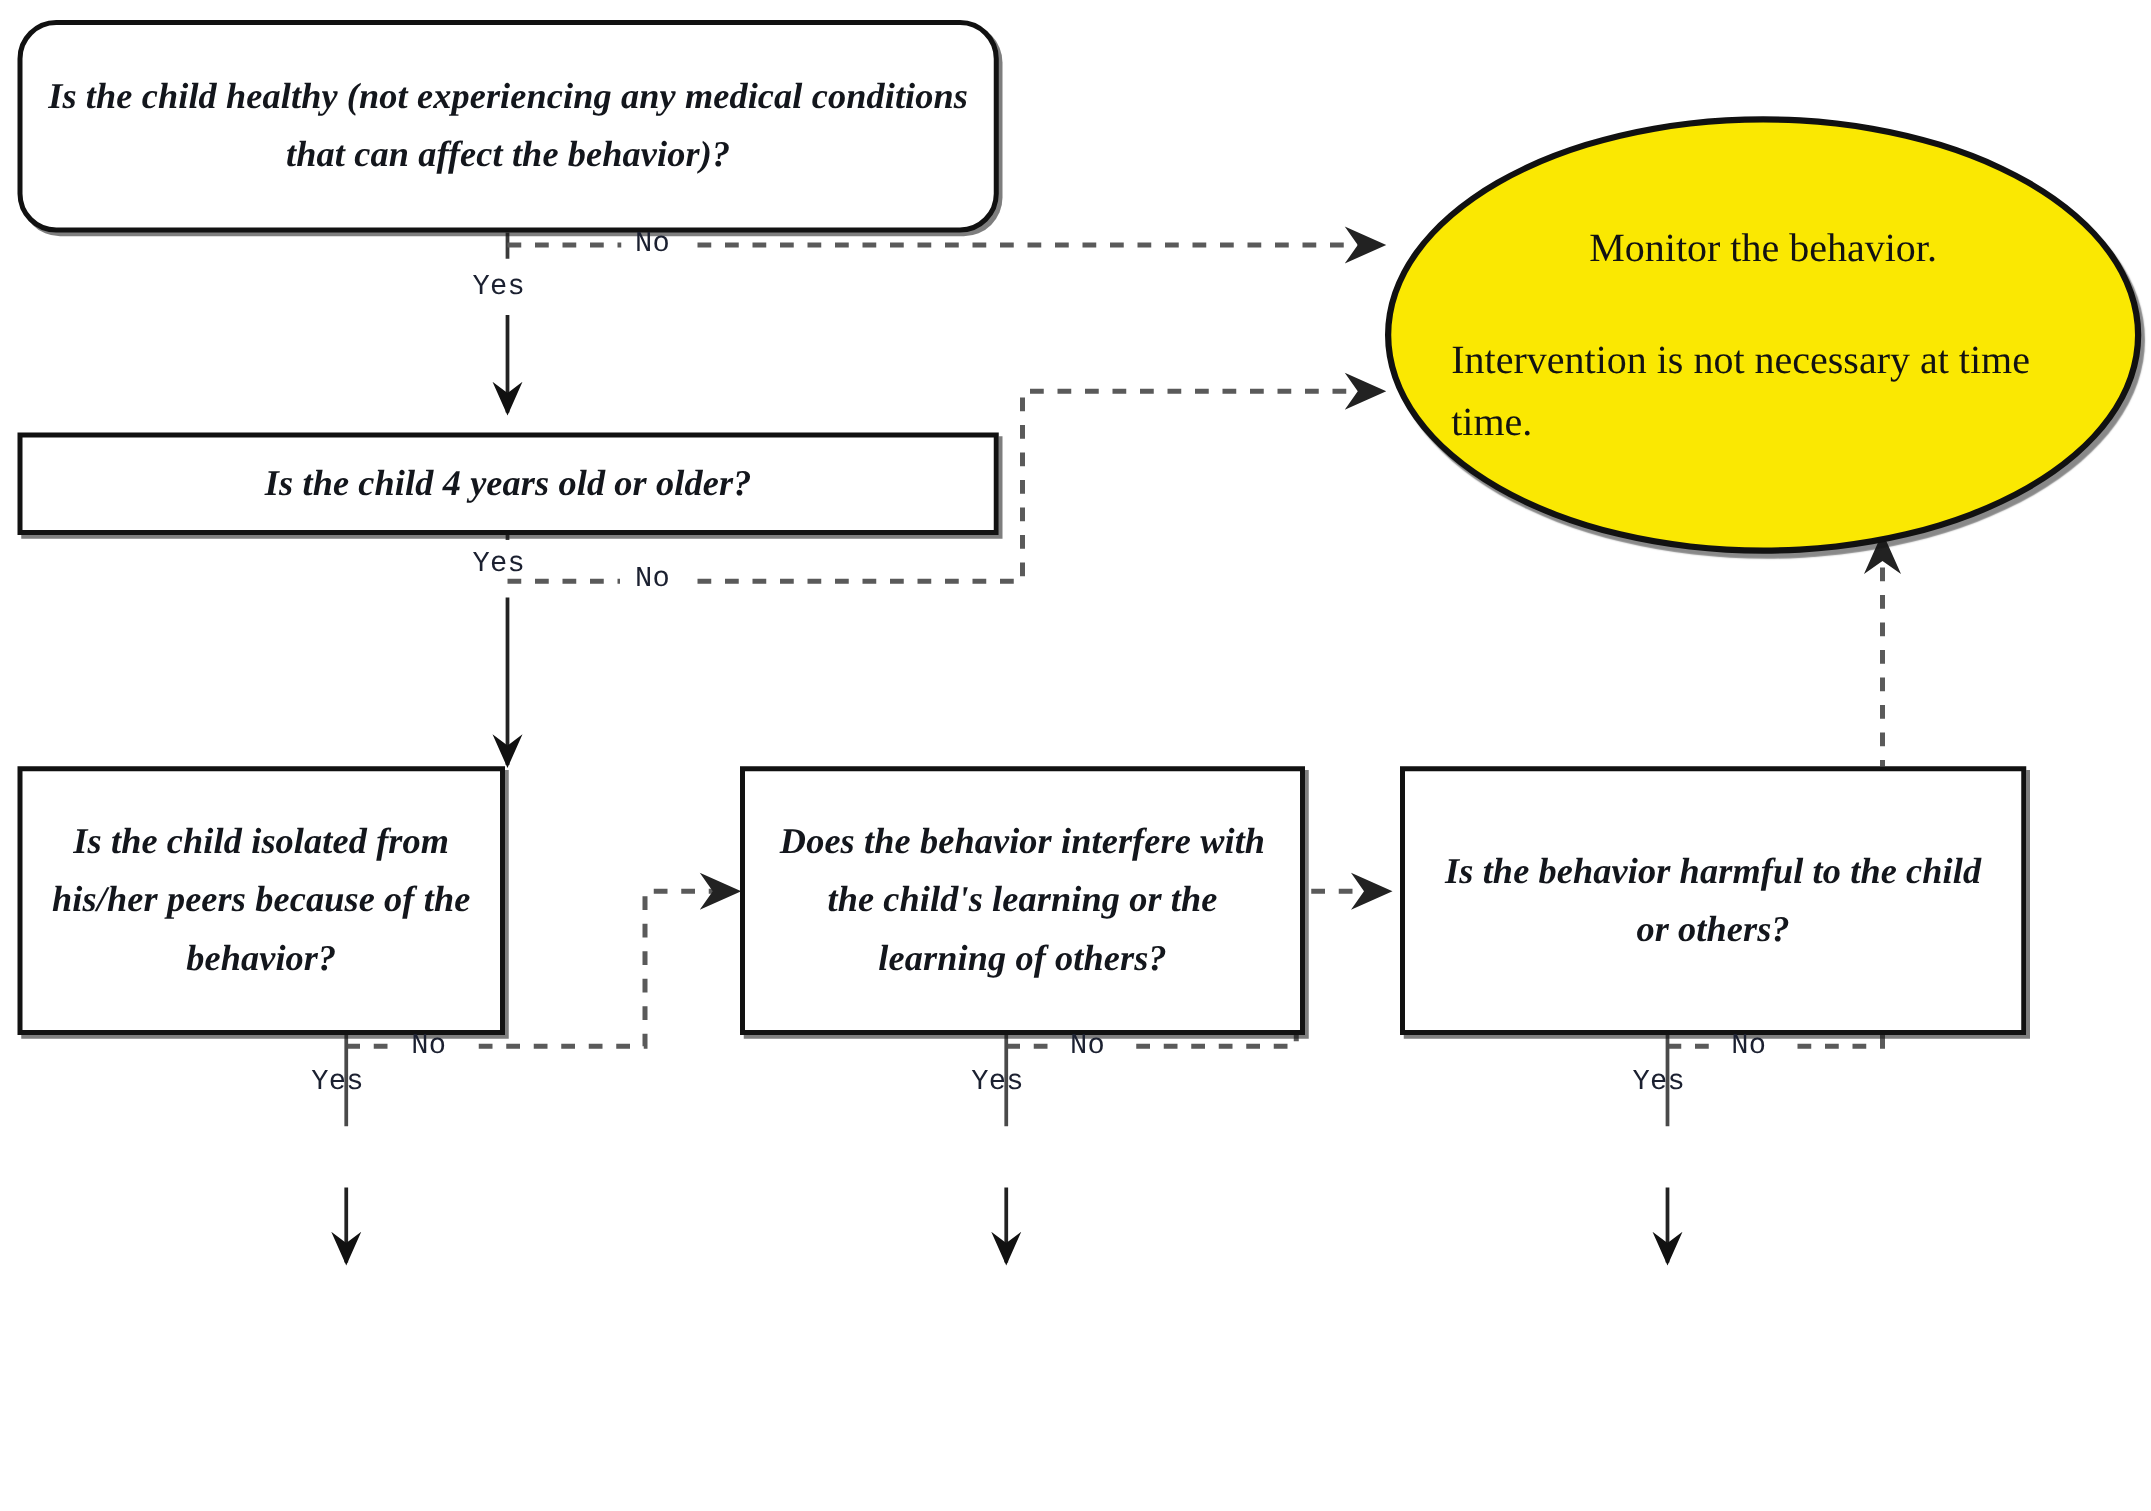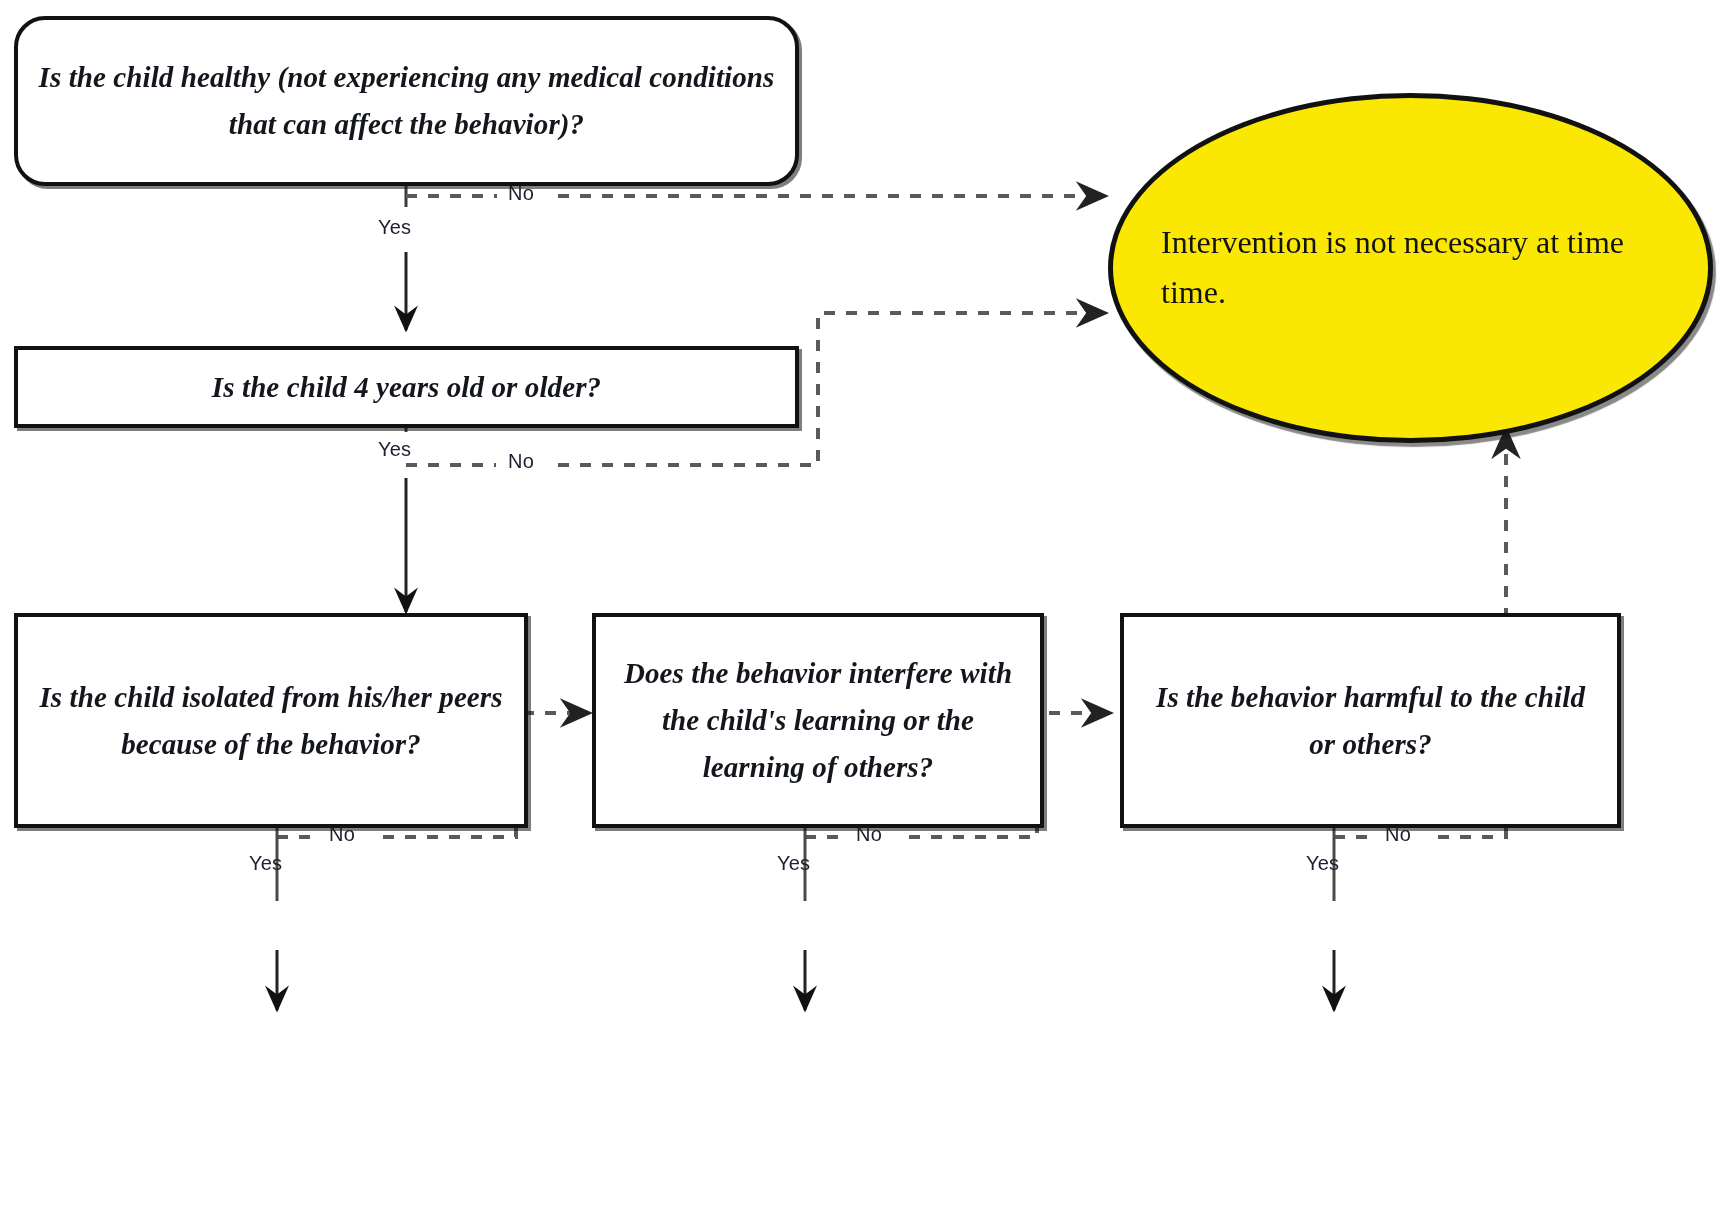--- a/index.html
+++ b/index.html
@@ -78,22 +78,22 @@
   }
   .greenbox .txt {
     color: #121212;
     font-size: 33px;
     line-height: 1.95;
     padding: 0 26px;
   }
 
   .edgelabel {
     position: absolute;
-    font-family: Liberation Sans, sans-serif;
-    font-size: 20px;
+    font-family: Liberation Mono, monospace;
+    font-size: 23px;
     color: #1b2030;
     font-weight: normal;
     white-space: nowrap;
     letter-spacing: 0.2px;
   }
 </style>
 </head>
 <body>
 
 <div id="stage">
@@ -160,34 +160,35 @@
   </svg>
 
   <div class="node qbox" id="n-q1" style="left:14px; top:16px; width:785px; height:170px;border-radius:31px;">
     <div class="txt">Is the child healthy (not experiencing any medical conditions that can affect the behavior)?</div>
   </div>
 
   <div class="node qbox" id="n-q2" style="left:14px; top:330px; width:785px; height:82px;margin-top:16px;">
     <div class="txt">Is the child 4 years old or older?</div>
   </div>
 
-  <div class="node qbox" id="n-q3" style="left:14px; top:613px; width:514px; height:215px;">
+  <div class="node qbox" id="n-q3" style="left:14px; top:613px; width:390px; height:215px;">
     <div class="txt">Is the child isolated from his/her peers because of the behavior?</div>
   </div>
 
   <div class="node qbox" id="n-q4" style="left:592px; top:613px; width:452px; height:215px;">
     <div class="txt">Does the behavior interfere with the child's learning or the learning of others?</div>
   </div>
 
   <div class="node qbox" id="n-q5" style="left:1120px; top:613px; width:501px; height:215px;justify-content:center;">
     <div class="txt">Is the behavior harmful to the child or others?</div>
   </div>
 
   <div class="node ellipse" id="n-monitor" style="left:1108px; top:93px; width:605px; height:350px;">
     <div class="txt">
+      <span class="l1">Monitor the behavior.</span>
       <span class="l2">Intervention is not necessary at time time.</span>
     </div>
   </div>
 
 
   <div class="edgelabel" style="left:508px; top:182px;">No</div>
 
   <div class="edgelabel" style="left:378px; top:216px;">Yes</div>
 
   <div class="edgelabel" style="left:508px; top:450px;">No</div>

